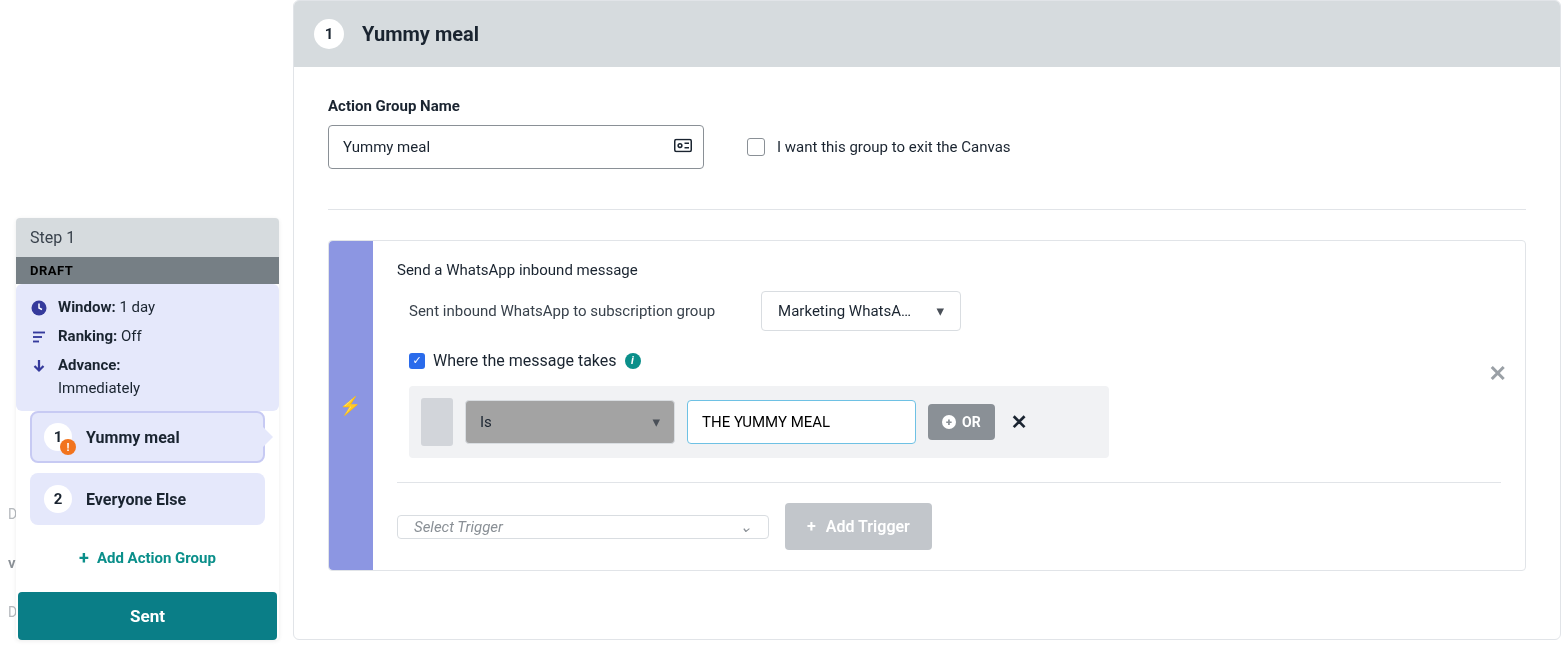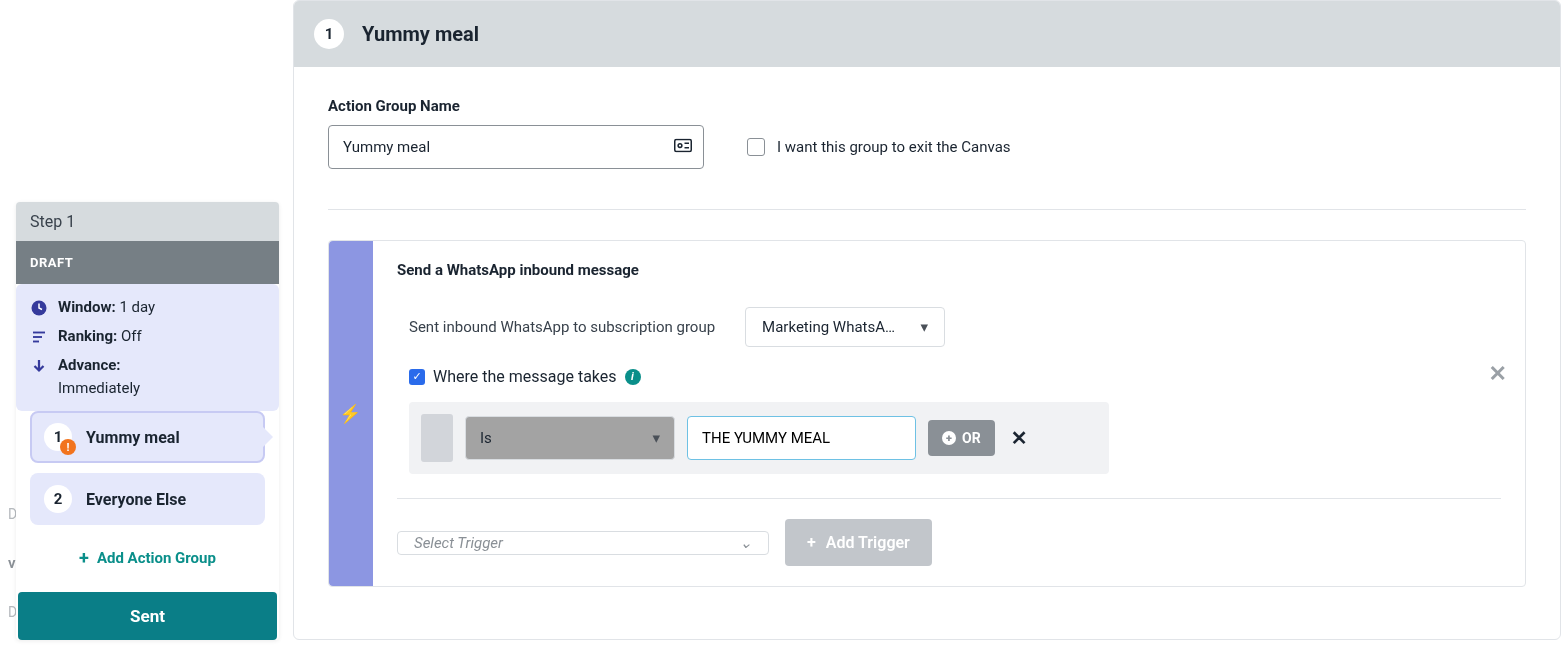--- a/index.html
+++ b/index.html
@@ -8,21 +8,21 @@
 .background-text { position: absolute; left: 8px; color: #b5b9bd; z-index: 0; font-size: 14px; }
 .bg-delay { top: 506px; }
 .bg-controls { top: 554px; font-weight: 600; color: #8a9096; font-size: 15px; }
 .bg-decision { top: 604px; }
 
 .container { display: flex; position: relative; z-index: 1; align-items: flex-end; }
 
 
 .sidebar { width: 263px; margin-left: 16px; background: #fff; border-radius: 4px; overflow: visible; box-shadow: 0 1px 4px rgba(0,0,0,0.08); }
 .step-title { background: #d6dbde; padding: 10px 14px; font-size: 16px; color: #39424c; border-top-left-radius: 4px; border-top-right-radius: 4px; }
-.draft-badge { background: #767f85; color: #ffffff; font-weight: 700; font-size: 13px; padding: 14px 14px; letter-spacing: 0.5px; }
+.draft-badge { background: #767f85; color: #000000; font-weight: 700; font-size: 13px; padding: 6px 14px; letter-spacing: 0.5px; }
 .summary-box { background: #e5e8fb; margin: 0; padding: 14px; border-radius: 6px; }
 .summary-row { display: flex; align-items: flex-start; gap: 10px; margin-bottom: 10px; font-size: 15px; }
 .summary-row:last-child { margin-bottom: 0; }
 .summary-icon { width: 18px; height: 18px; flex-shrink: 0; color: #353a9c; margin-top: 1px; }
 .summary-label { font-weight: 700; color: #1a2430; }
 .summary-val { color: #1a2430; font-weight: 400; }
 .summary-sub { font-size: 15px; color: #1a2430; margin-left: 28px; margin-top: -6px; }
 
 .action-item { display: flex; align-items: center; background: #e5e8fb; border: 2px solid #c7caf3; border-radius: 8px; margin: 0 14px 10px; padding: 10px 12px; position: relative; cursor: pointer; }
 .action-item.plain { border-color: transparent; }
@@ -51,22 +51,22 @@
 .exit-check { display: flex; align-items: center; gap: 12px; font-size: 15px; padding-left: 17px; }
 .checkbox-empty { width: 18px; height: 18px; border: 1px solid #8a9096; border-radius: 3px; background: #fff; }
 
 .divider { height: 1px; background: #e1e4e8; margin-bottom: 30px; }
 
 .trigger-card { border: 1px solid #e1e4e8; border-radius: 4px; display: flex; position: relative; }
 .spine { width: 44px; background: #8c96e2; display: flex; align-items: center; justify-content: center; border-top-left-radius: 4px; border-bottom-left-radius: 4px; }
 .bolt-icon { color: #3b3fc0; font-size: 18px; font-weight: 700; }
 
 .trigger-body { flex: 1; padding: 20px 24px; }
-.trigger-title { font-weight: 700; font-size: 15px; margin-bottom: 28px; color: #1a2430; }
-.trigger-row { display: flex; align-items: center; gap: 30px; margin-bottom: 20px; }
+.trigger-title { font-weight: 400; font-size: 15px; margin-bottom: 12px; color: #1a2430; }
+.trigger-row { display: flex; align-items: center; gap: 46px; margin-bottom: 20px; }
 .trigger-sub { font-size: 15px; color: #39424c; margin-left: 12px; }
 .select-box { border: 1px solid #d9dde1; border-radius: 4px; padding: 10px 16px; display: flex; align-items: center; gap: 14px; font-size: 15px; cursor: pointer; background: #fff; min-width: 200px; justify-content: space-between; }
 
 .msg-body-row { display: flex; align-items: center; gap: 8px; margin-bottom: 16px; margin-left: 12px; }
 .checkbox-checked { width: 16px; height: 16px; border-radius: 3px; background: #2a6beb; color: #fff; display: flex; align-items: center; justify-content: center; font-size: 11px; }
 .info-icon { width: 16px; height: 16px; border-radius: 50%; background: #0a8f8a; color: #fff; display: flex; align-items: center; justify-content: center; font-size: 11px; font-weight: 700; font-style: italic; }
 
 .condition-block { display: flex; align-items: center; background: #f1f2f4; border-radius: 4px; padding: 12px; margin-left: 12px; gap: 12px; max-width: 700px; }
 .gray-stub { width: 32px; height: 48px; background: #d2d5da; border-radius: 3px; }
 .cond-select { background: #a3a3a3; border: 1px solid #d9dde1; border-radius: 4px; padding: 12px 14px; display: flex; align-items: center; cursor: pointer; font-size: 15px; min-width: 210px; justify-content: space-between; }

